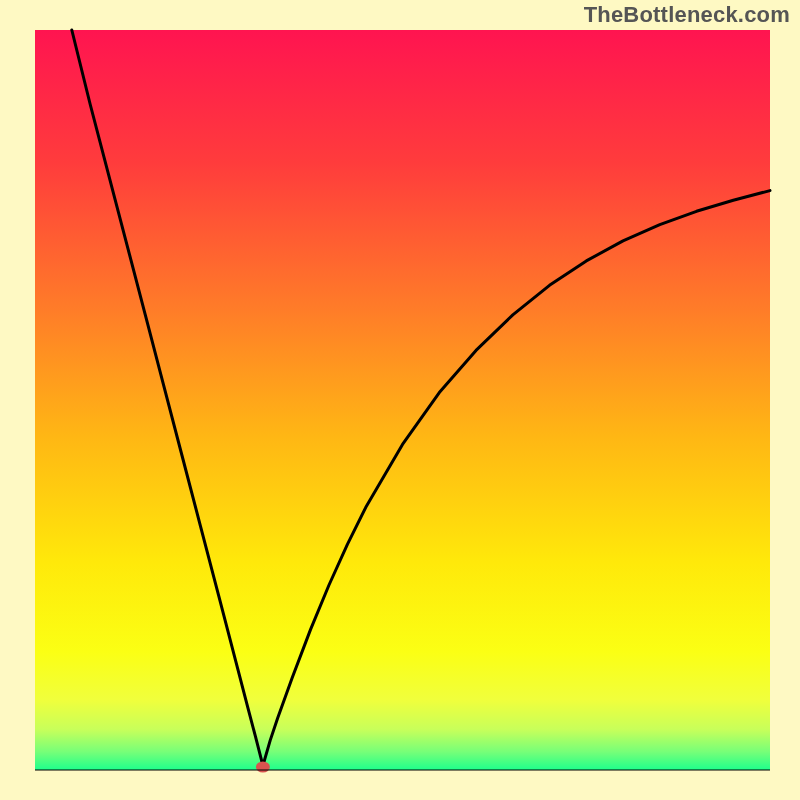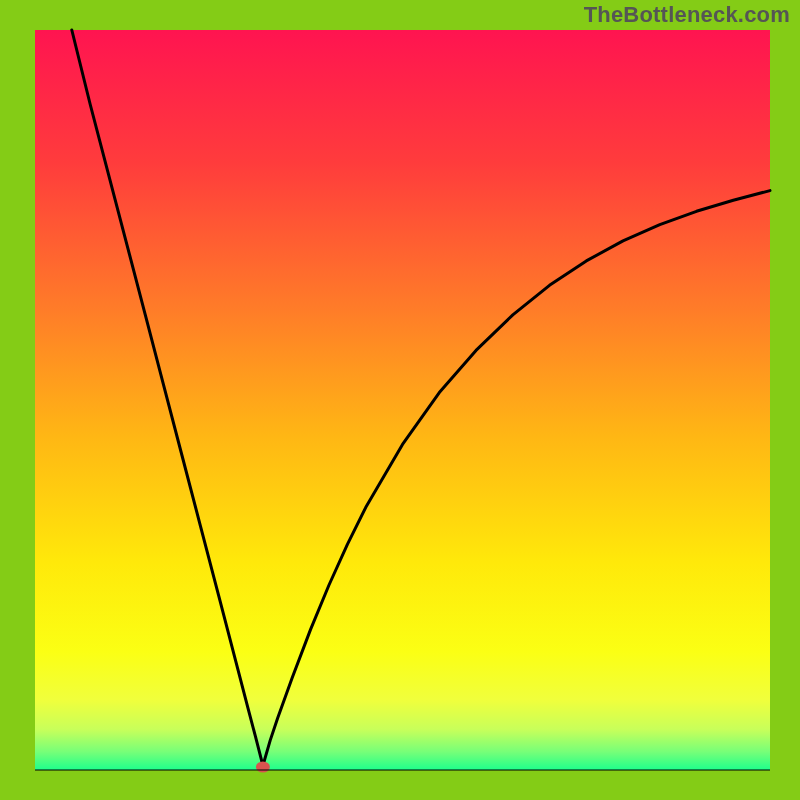--- a/index.html
+++ b/index.html
@@ -8,21 +8,21 @@
     width: 800px;
     height: 800px;
     overflow: hidden;
     background: #000;
     font-family: Arial, Helvetica, sans-serif;
   }
   .frame {
     position: relative;
     width: 800px;
     height: 800px;
-    background: #84cc16;
+    background: #fef9c3;
   }
   .watermark {
     position: absolute;
     top: 2px;
     right: 10px;
     color: #555;
     font-size: 22px;
     font-weight: 600;
     letter-spacing: 0.2px;
     z-index: 5;

